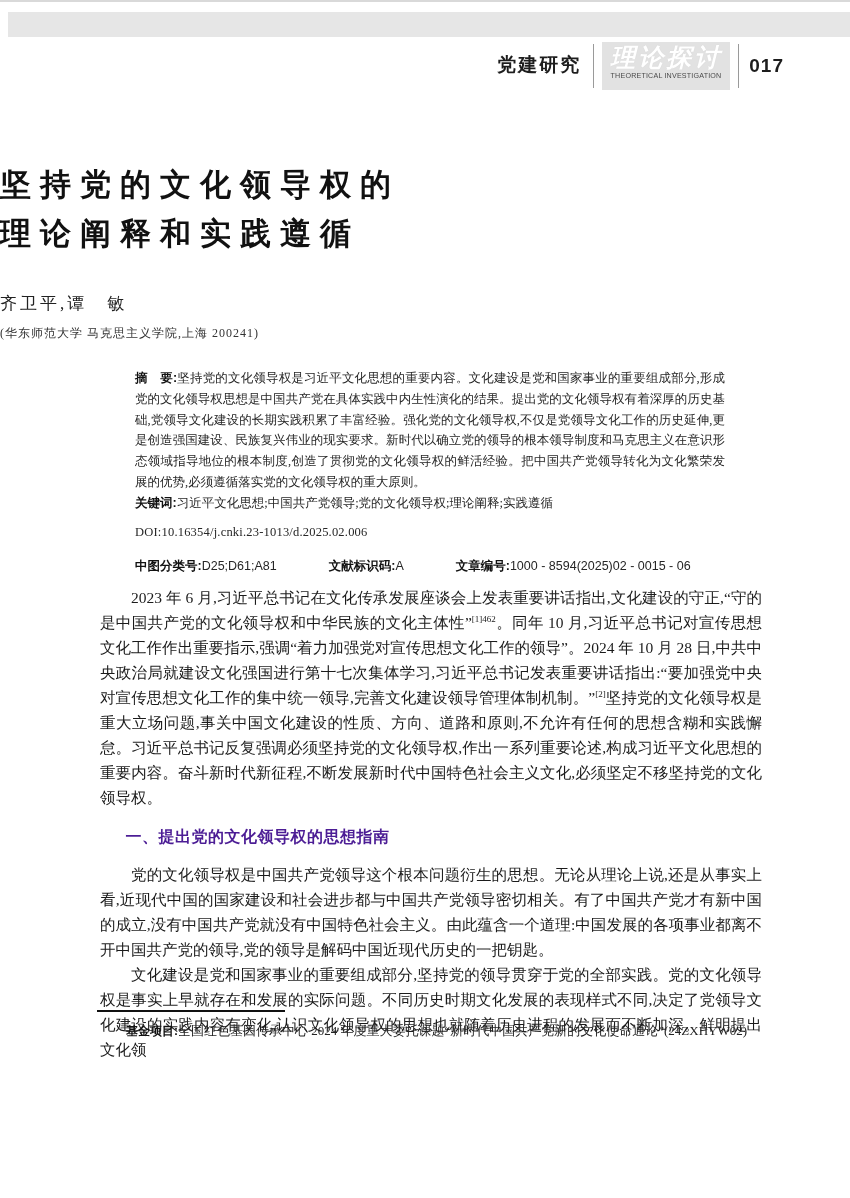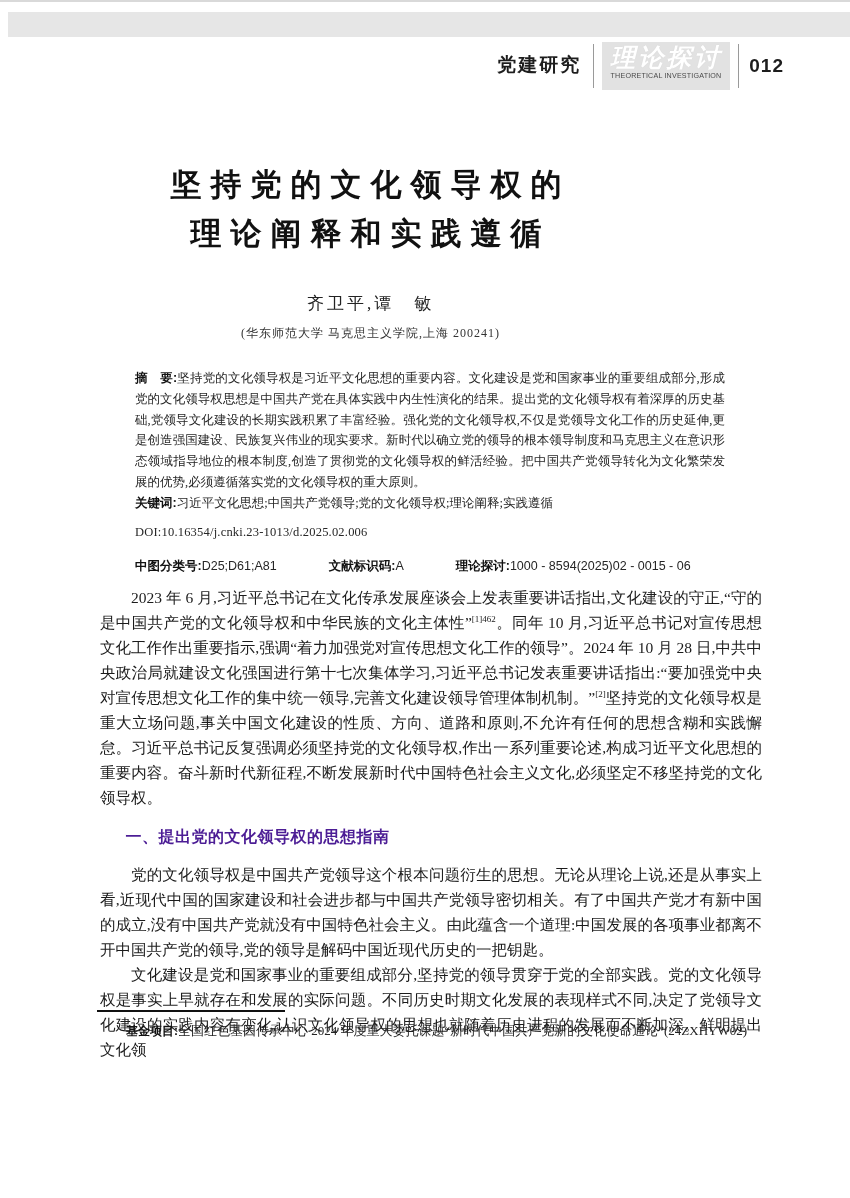--- a/index.html
+++ b/index.html
@@ -47,21 +47,21 @@
     font-family: "Liberation Sans", "DejaVu Sans", sans-serif;
     font-size: 7.5px; color: #4a4a4a; letter-spacing: 0.2px;
     transform: scale(0.95); line-height: 10px;
   }
   .header-divider2 { width: 1px; height: 44px; background: #9a9a9a; margin-left: 8px; }
   .page-number {
     font-family: "Liberation Sans", "DejaVu Sans", sans-serif;
     font-weight: bold; font-size: 19px; margin-left: 10px; letter-spacing: 1px;
   }
   
-  .title-block { position: absolute; top: 160px; left: 0; width: 741px; text-align: center; }
+  .title-block { position: absolute; top: 160px; left: 0; width: 741px; }
   .article-title {
     font-size: 31px; font-weight: bold; letter-spacing: 9px;
     line-height: 49px; color: #111;
   }
   .authors {
     margin-top: 34px; font-size: 17px; letter-spacing: 3px; color: #222;
   }
   .affiliation {
     margin-top: 10px; font-size: 12px; letter-spacing: 1px; color: #333;
   }
@@ -110,40 +110,40 @@
 <div class="scan-strip"></div>
 
 <div class="header">
   <div class="journal-section">党建研究</div>
   <div class="header-divider"></div>
   <div class="logo-box">
     <div class="logo-title">理论探讨</div>
     <div class="logo-subtitle">THEORETICAL INVESTIGATION</div>
   </div>
   <div class="header-divider2"></div>
-  <div class="page-number">012</div>
+  <div class="page-number">017</div>
 </div>
 
 <div class="title-block">
   <div class="article-title">
     <div>坚持党的文化领导权的</div>
     <div>理论阐释和实践遵循</div>
   </div>
   <div class="authors">齐卫平,谭　敏</div>
   <div class="affiliation">(华东师范大学 马克思主义学院,上海 200241)</div>
 </div>
 
 <div class="meta-block">
   <div><span class="meta-label">摘　要:</span><span>坚持党的文化领导权是习近平文化思想的重要内容。文化建设是党和国家事业的重要组成部分,形成党的文化领导权思想是中国共产党在具体实践中内生性演化的结果。提出党的文化领导权有着深厚的历史基础,党领导文化建设的长期实践积累了丰富经验。强化党的文化领导权,不仅是党领导文化工作的历史延伸,更是创造强国建设、民族复兴伟业的现实要求。新时代以确立党的领导的根本领导制度和马克思主义在意识形态领域指导地位的根本制度,创造了贯彻党的文化领导权的鲜活经验。把中国共产党领导转化为文化繁荣发展的优势,必须遵循落实党的文化领导权的重大原则。</span></div>
   <div><span class="meta-label">关键词:</span><span>习近平文化思想;中国共产党领导;党的文化领导权;理论阐释;实践遵循</span></div>
   <div class="doi-line">DOI:10.16354/j.cnki.23-1013/d.2025.02.006</div>
   <div class="class-row">
     <div class="class-item"><span class="meta-label">中图分类号:</span><span>D25;D61;A81</span></div>
     <div class="class-item"><span class="meta-label">文献标识码:</span><span>A</span></div>
-    <div class="class-item"><span class="meta-label">理论探讨:</span><span>1000 - 8594(2025)02 - 0015 - 06</span></div>
+    <div class="class-item"><span class="meta-label">文章编号:</span><span>1000 - 8594(2025)02 - 0015 - 06</span></div>
   </div>
 </div>
 
 <div class="body-block">
   <p><span>2023 年 6 月,习近平总书记在文化传承发展座谈会上发表重要讲话指出,文化建设的守正,“守的是中国共产党的文化领导权和中华民族的文化主体性”</span><sup>[1]462</sup><span>。同年 10 月,习近平总书记对宣传思想文化工作作出重要指示,强调“着力加强党对宣传思想文化工作的领导”。2024 年 10 月 28 日,中共中央政治局就建设文化强国进行第十七次集体学习,习近平总书记发表重要讲话指出:“要加强党中央对宣传思想文化工作的集中统一领导,完善文化建设领导管理体制机制。”</span><sup>[2]</sup><span>坚持党的文化领导权是重大立场问题,事关中国文化建设的性质、方向、道路和原则,不允许有任何的思想含糊和实践懈怠。习近平总书记反复强调必须坚持党的文化领导权,作出一系列重要论述,构成习近平文化思想的重要内容。奋斗新时代新征程,不断发展新时代中国特色社会主义文化,必须坚定不移坚持党的文化领导权。</span></p>
   <h2 class="section-heading">一、提出党的文化领导权的思想指南</h2>
   <p>党的文化领导权是中国共产党领导这个根本问题衍生的思想。无论从理论上说,还是从事实上看,近现代中国的国家建设和社会进步都与中国共产党领导密切相关。有了中国共产党才有新中国的成立,没有中国共产党就没有中国特色社会主义。由此蕴含一个道理:中国发展的各项事业都离不开中国共产党的领导,党的领导是解码中国近现代历史的一把钥匙。</p>
   <p>文化建设是党和国家事业的重要组成部分,坚持党的领导贯穿于党的全部实践。党的文化领导权是事实上早就存在和发展的实际问题。不同历史时期文化发展的表现样式不同,决定了党领导文化建设的实践内容有变化,认识文化领导权的思想也就随着历史进程的发展而不断加深。鲜明提出文化领</p>
 </div>
 

